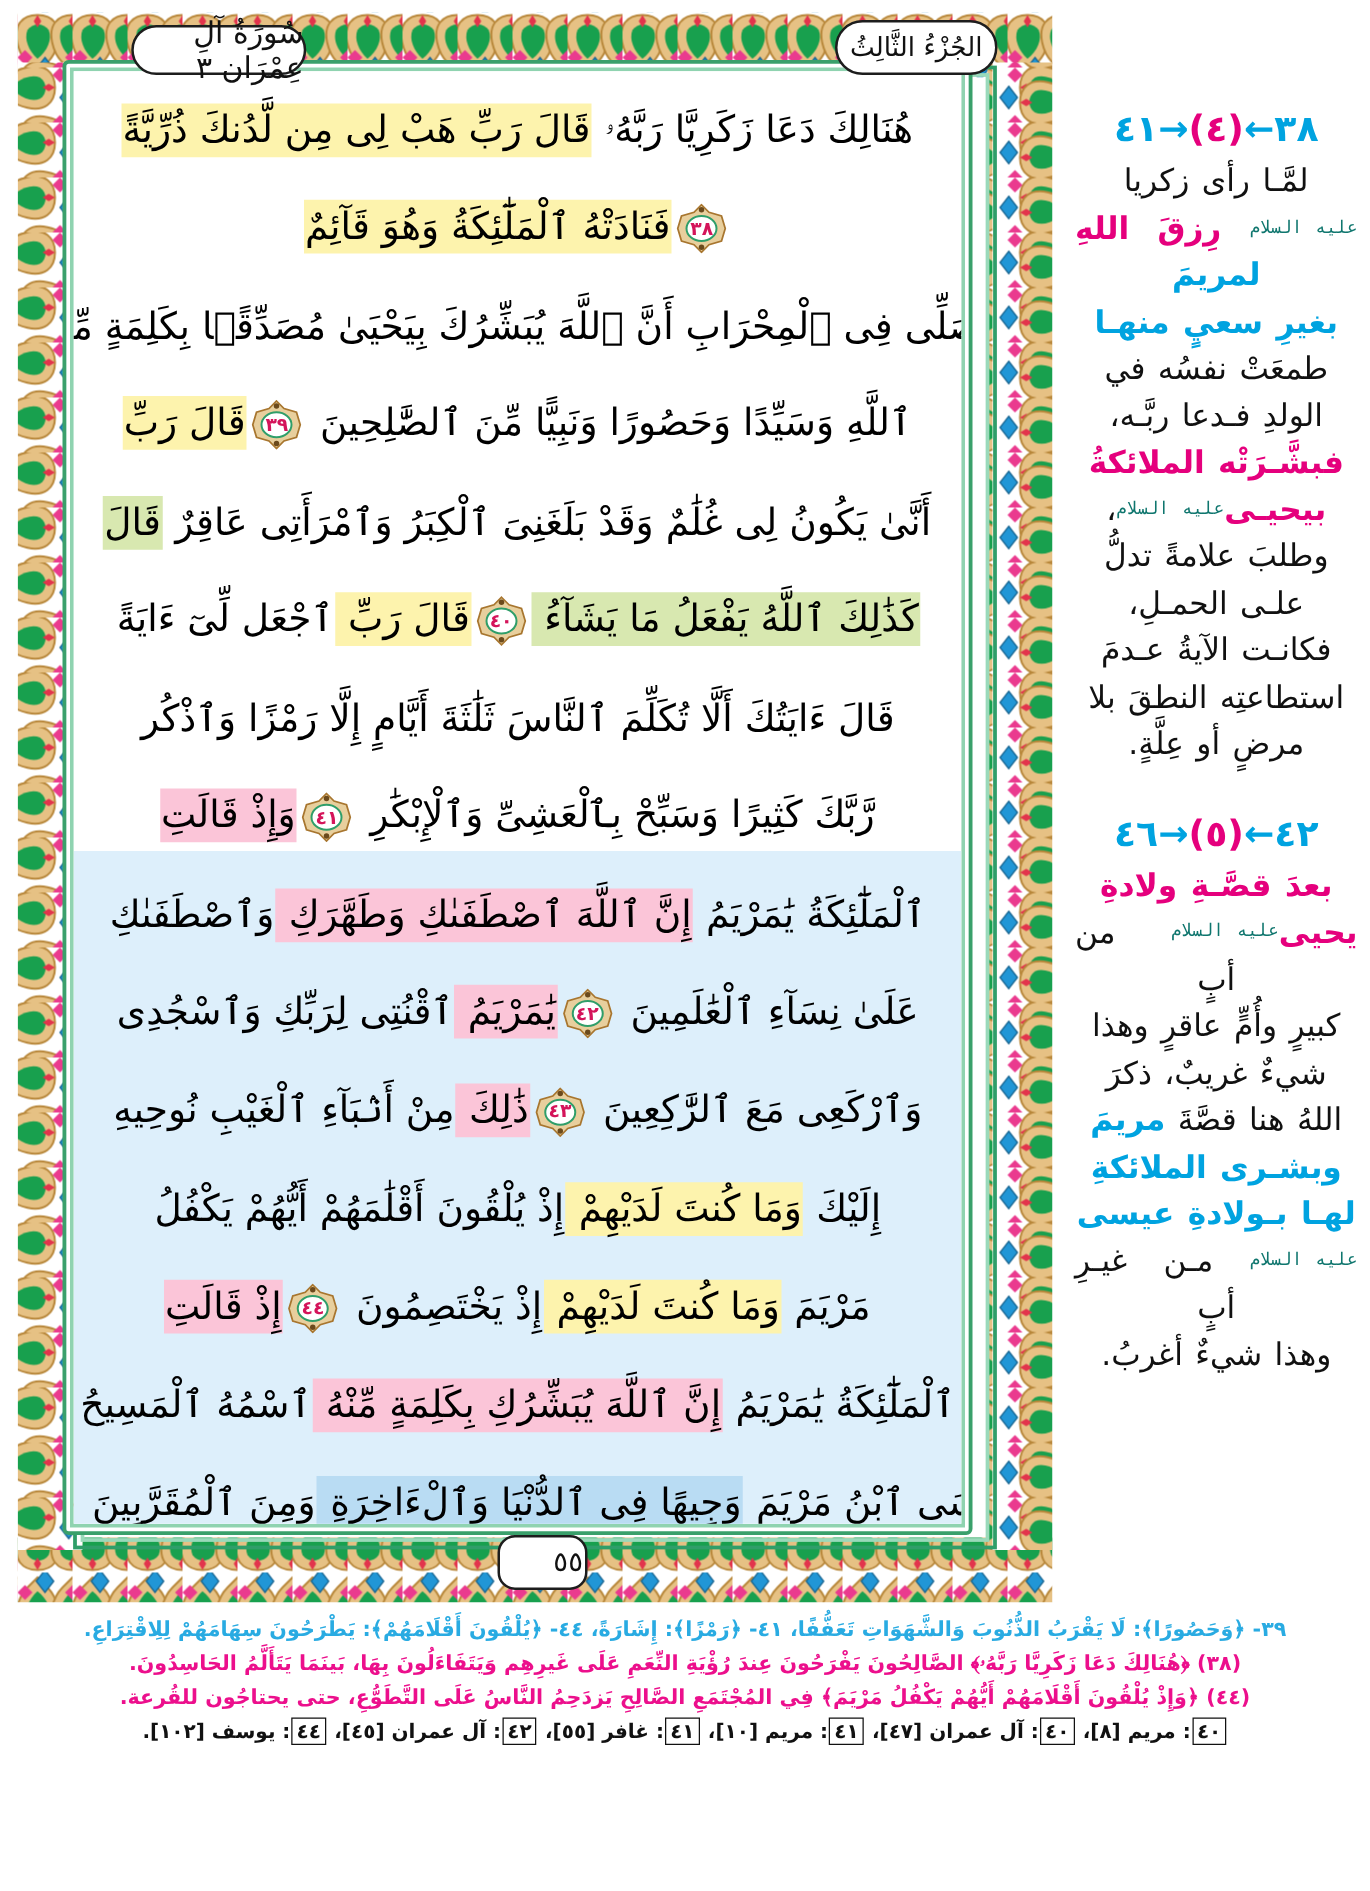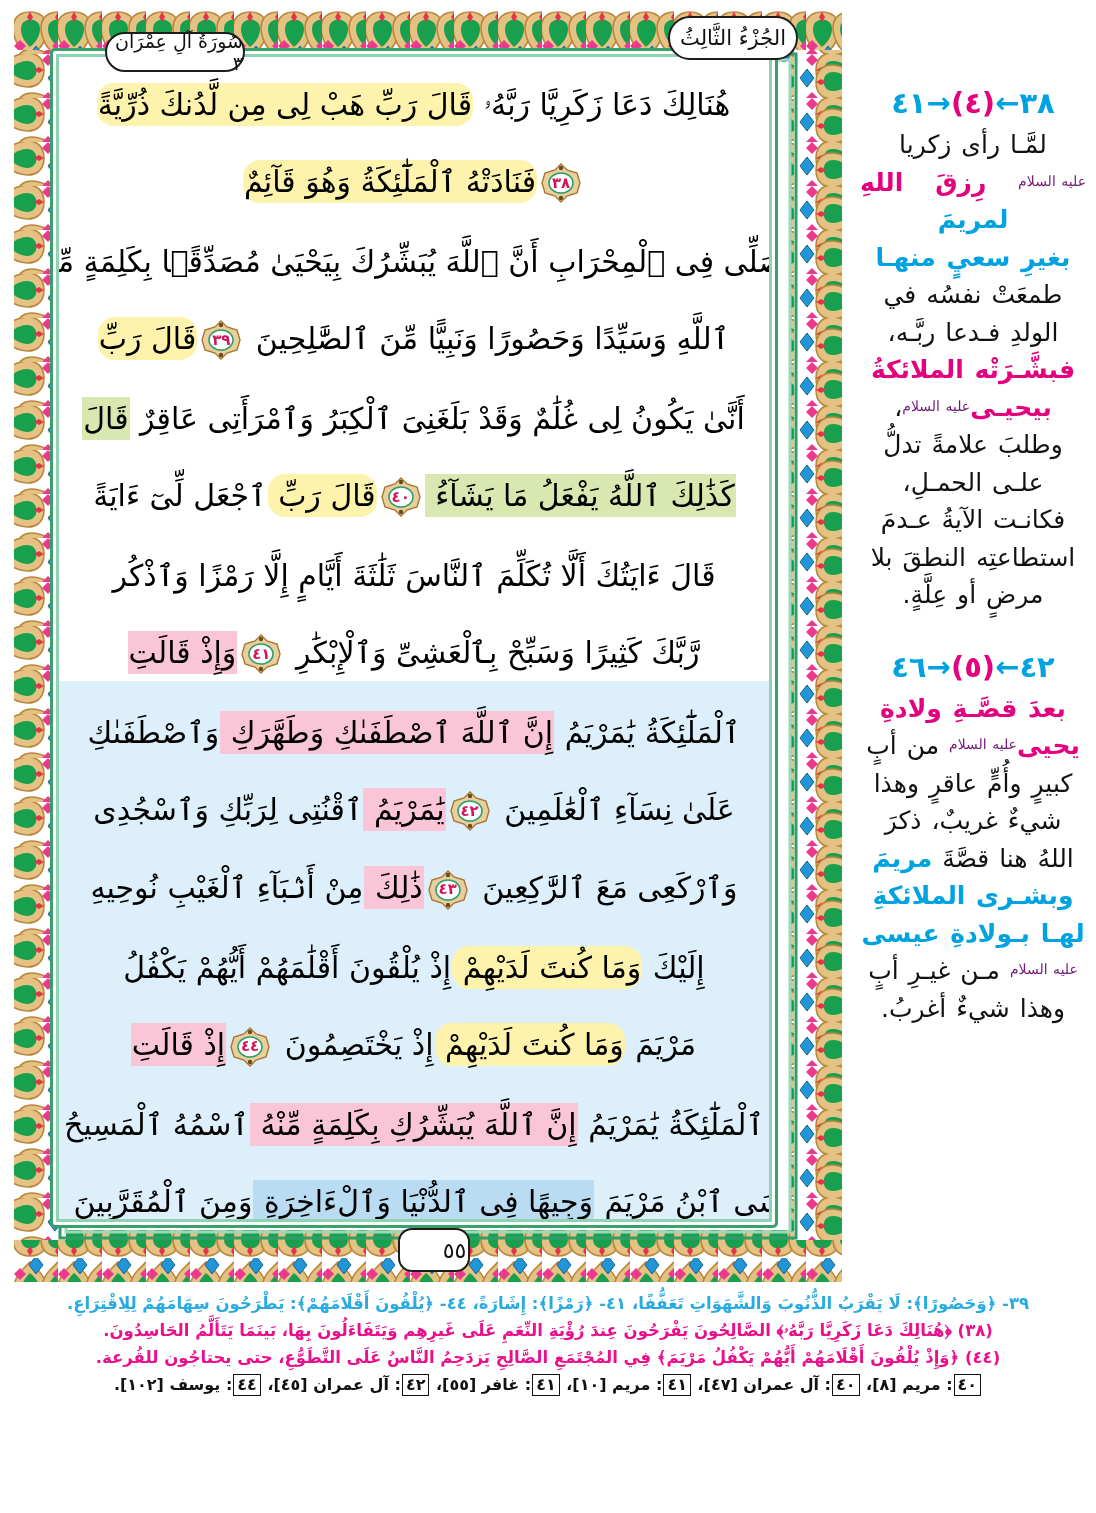--- a/index.html
+++ b/index.html
@@ -62,21 +62,21 @@
     white-space:nowrap;
   }
   .qtext {
     font-family:"DejaVu Sans","Liberation Serif",serif;
     font-size:30px;
     color:#000;
     letter-spacing:0px;
     line-height:1.25;
     padding:2px 0;
   }
-  .hl-yellow { background:#fdf3ad;border-radius:17px; }
+  .hl-yellow { background:#fdf3ad; }
   .hl-green  { background:#d8e8b0; }
   .hl-pink   { background:#fbc5d8; }
   .hl-blue   { background:#b9dcf3; }
   .seg { padding:4px 1px; display:inline; }
 
   
   .ayah {
     display:inline-block;
     position:relative;
     width:42px; height:40px;
@@ -95,21 +95,21 @@
   .cartouche{
     position:absolute;
     border:2.5px solid #1d1d1d;
     border-radius:22px;
     background:#ffffff;
     display:flex; align-items:center; justify-content:center;
     font-family:"DejaVu Sans",serif;
     color:#111;
     z-index:6;
   }
-  #surah-cart{ left:105px; top:20px; width:140px; height:40px; font-size:19px;margin-top:12px; }
+  #surah-cart{ left:105px; top:20px; width:140px; height:40px; font-size:24px; }
   #juz-cart  { left:668px; top:16px; width:130px; height:44px; font-size:21px;text-align:center; }
 
   
   #page-num{
     position:absolute;
     left:398px; top:1228px;
     width:72px; height:44px;
     border:2.5px solid #1d1d1d;
     border-radius:14px;
     background:#fff;
@@ -147,22 +147,22 @@
     text-align-last:center;
     word-spacing:2px;
   }
   .c-pink{ color:#e5007d; font-weight:bold; }
   .c-blue{ color:#00a3e0; font-weight:bold; }
   .sb-gap{ height:36px; }
   .honor{
     font-size:14px;
     display:inline-block;
     transform:translateY(-5px);
-    color:#701a75;
-    font-family:Liberation Serif, serif;
+    color:#0f766e;
+    font-family:Liberation Mono, monospace;
   }
 
   
   #footnotes{
     position:absolute;
     left:0; right:0; top:1292px;
     direction:rtl;
     text-align:center;
     padding:0 36px;
   }

